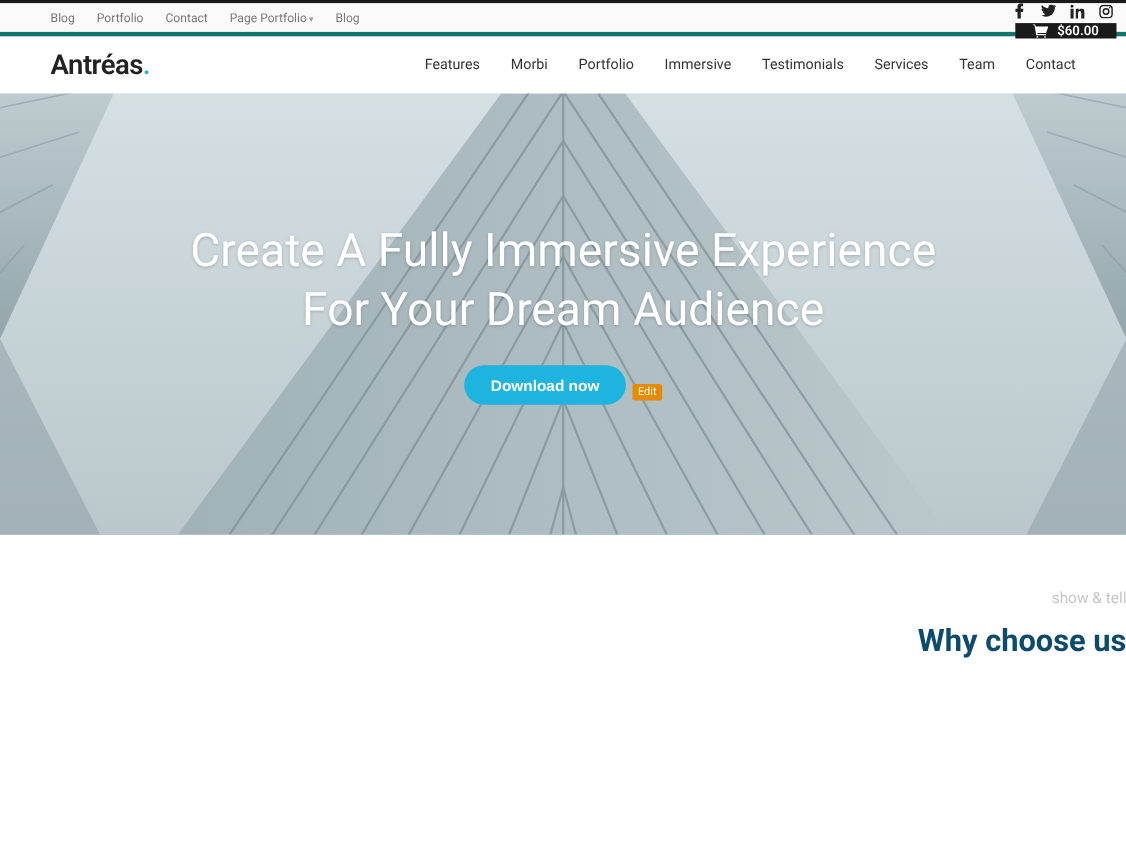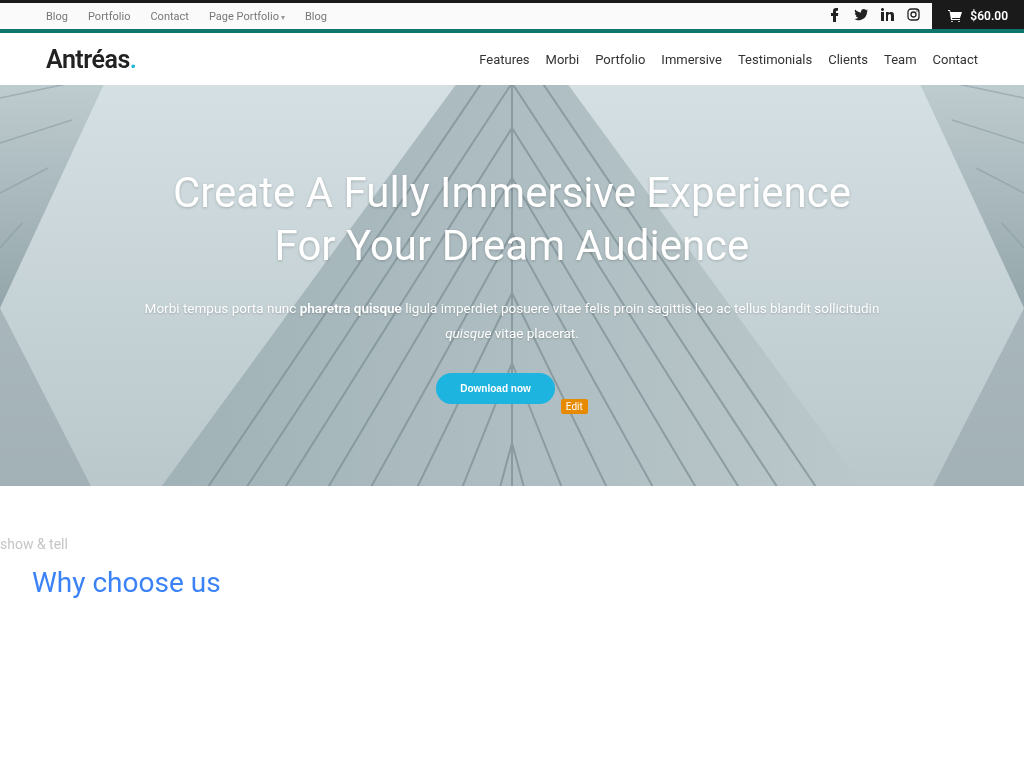--- a/index.html
+++ b/index.html
@@ -4,49 +4,49 @@
 <style>
 * { margin: 0; padding: 0; box-sizing: border-box; }
 body { font-family: -apple-system, "Segoe UI", Roboto, Helvetica, Arial, sans-serif; width: 1024px; height: 768px; overflow: hidden; background: #fff; }
 
 .top-accent { height: 3px; background: #1a1a1a; }
 
 .util-bar { height: 30px; background: #fafafa; border-bottom: 4px solid #0f766e; display: flex; justify-content: space-between; align-items: stretch; }
 .util-left { display: flex; align-items: center; padding-left: 46px; }
 .util-left a { color: #777; font-size: 11px; text-decoration: none; margin-right: 20px; cursor: pointer; }
 .util-left .chev { font-size: 8px; margin-left: 2px; color: #999; }
-.util-right { display: flex; align-items: center; }
+.util-right { display: flex; align-items: center; flex-direction: column; }
 .social { display: flex; align-items: center; margin-right: 6px; }
 .social span { width: 26px; text-align: center; color: #222; font-size: 13px; cursor: pointer; }
 .cart { background: #1a1a1a; color: #fff; height: 100%; display: flex; align-items: center; padding: 0 16px; font-size: 12px; font-weight: 600; cursor: pointer; }
 .cart svg { margin-right: 8px; }
 
 .main-bar { height: 52px; display: flex; justify-content: space-between; align-items: center; padding: 0 46px; }
 .logo { font-size: 25px; font-weight: 600; color: #222; letter-spacing: -0.5px; }
 .logo .dot { color: #21b8d6; }
-.main-nav { display: flex; gap: 16px; }
+.main-nav { display: flex; gap: 28px; }
 .main-nav a { color: #333; font-size: 13px; text-decoration: none; cursor: pointer; }
 
 .hero { height: 401px; position: relative; overflow: hidden; background: linear-gradient(180deg, #d1dde0 0%, #aab9bd 50%, #8e9da2 100%); display: flex; flex-direction: column; align-items: center; justify-content: center; text-align: center; color: #fff; }
 .hero-bg { position: absolute; inset: 0; z-index: 0; }
 .hero-bg svg { width: 100%; height: 100%; display: block; }
 .hero-content { position: relative; z-index: 1; max-width: 780px; padding: 0 20px; }
 .hero h1 { font-size: 42px; font-weight: 400; line-height: 1.25; margin-bottom: 24px; text-shadow: 0 1px 3px rgba(0,0,0,.2); }
 .hero p { font-size: 13.5px; line-height: 1.8; margin-bottom: 28px; text-shadow: 0 1px 2px rgba(0,0,0,.2); }
 .hero p .em1 { font-weight: 600; }
 .hero p .em2 { font-style: italic; }
 .hero-btns { display: flex; justify-content: center; align-items: center; gap: 12px; }
-.btn { border-radius: 999px; padding: 10px 24px; font-size: 10px; font-weight: 600; border: none; cursor: pointer; }
+.btn { border-radius: 999px; padding: 10px 24px; font-size: 14px; font-weight: 600; border: none; cursor: pointer; }
 .btn-primary { background: #1eb4e0; color: #fff; }
 .btn-secondary { background: #fff; color: #222; }
-.edit-tag { background: #e88a00; color: #fff; font-size: 10px; padding: 2px 5px; border-radius: 2px; margin-left: -6px; position: relative; top: 18px; }
+.edit-tag { background: #e88a00; color: #fff; font-size: 10px; padding: 2px 5px; border-radius: 2px; margin-left: -6px; position: relative; top: 6px; }
 
-.section { padding-top: 50px; text-align: left; }
+.section { padding-top: 50px; text-align: right; }
 .section .eyebrow { color: #c5c5c5; font-size: 14px; margin-bottom: 14px; }
-.section h2 { color: #3b82f6; font-size: 28px; font-weight: 400; padding-left: 32px; }
+.section h2 { color: #0c4a6e; font-size: 28px; font-weight: 700; padding-left: 32px; }
 </style>
 </head>
 <body>
 
 <div class="top-accent"></div>
 
 <div class="util-bar">
   <div class="util-left">
     <a>Blog</a>
     <a>Portfolio</a>
@@ -81,21 +81,21 @@
 </div>
 
 <div class="main-bar">
   <div class="logo"><span>Antréas</span><span class="dot">.</span></div>
   <nav class="main-nav">
     <a>Features</a>
     <a>Morbi</a>
     <a>Portfolio</a>
     <a>Immersive</a>
     <a>Testimonials</a>
-    <a>Clients</a>
+    <a>Services</a>
     <a>Team</a>
     <a>Contact</a>
   </nav>
 </div>
 
 <div class="hero">
   <div class="hero-bg">
     <svg viewBox="0 0 1024 515" preserveAspectRatio="xMidYMid slice">
       <defs>
         <linearGradient id="sky" x1="0" y1="0" x2="0" y2="1">
@@ -149,23 +149,20 @@
         <line x1="1024" y1="115" x2="952" y2="92"></line>
           <line x1="1024" y1="165" x2="976" y2="140"></line>
         <line x1="1024" y1="220" x2="1002" y2="195"></line>
       </g>
       <polygon points="0,280 0,515 120,515" fill="#8b9ca1" opacity="0.5"></polygon>
       <polygon points="1024,280 1024,515 904,515" fill="#8b9ca1" opacity="0.5"></polygon>
     </svg>
   </div>
   <div class="hero-content">
     <h1>Create A Fully Immersive Experience For Your Dream Audience</h1>
-    <p>
-      <span>Morbi tempus porta nunc </span><span class="em1">pharetra quisque</span><span> ligula imperdiet posuere vitae felis proin sagittis leo ac tellus blandit sollicitudin </span><span class="em2">quisque</span><span> vitae placerat.</span>
-    </p>
     <div class="hero-btns">
       <button class="btn btn-primary">Download now</button>
       <span class="edit-tag">Edit</span>
     </div>
   </div>
 </div>
 
 <div class="section">
   <div class="eyebrow">show &amp; tell</div>
   <h2>Why choose us</h2>

